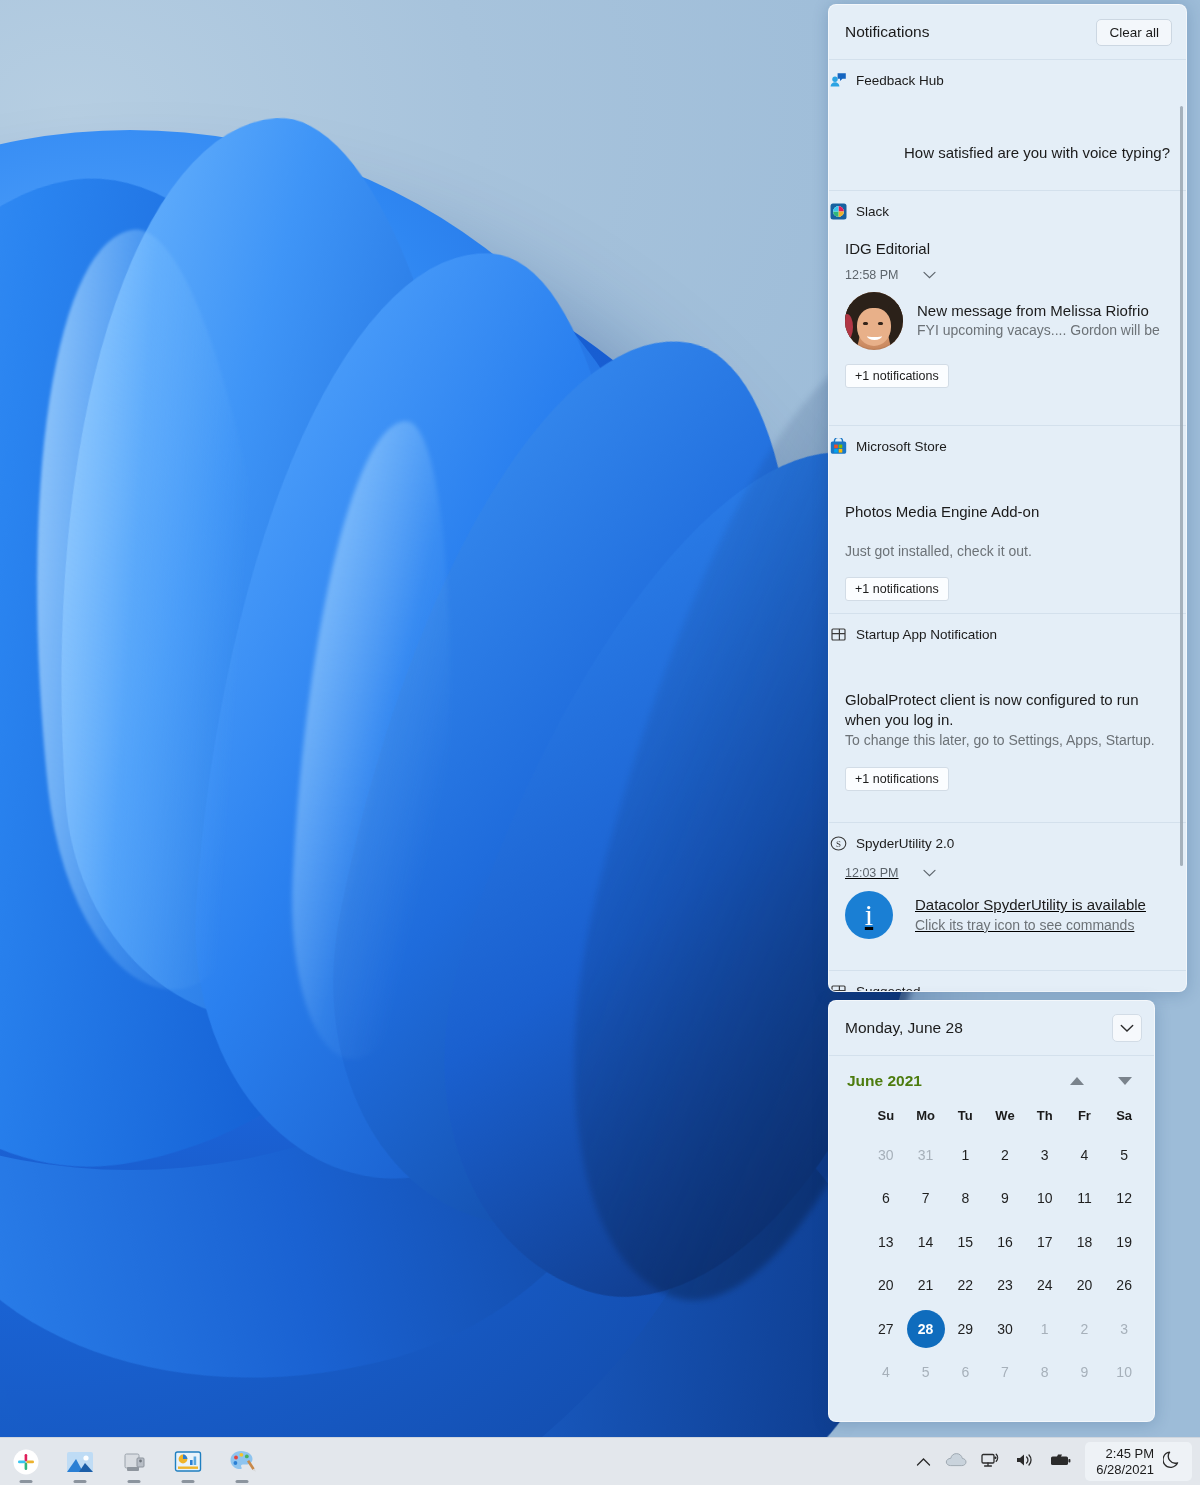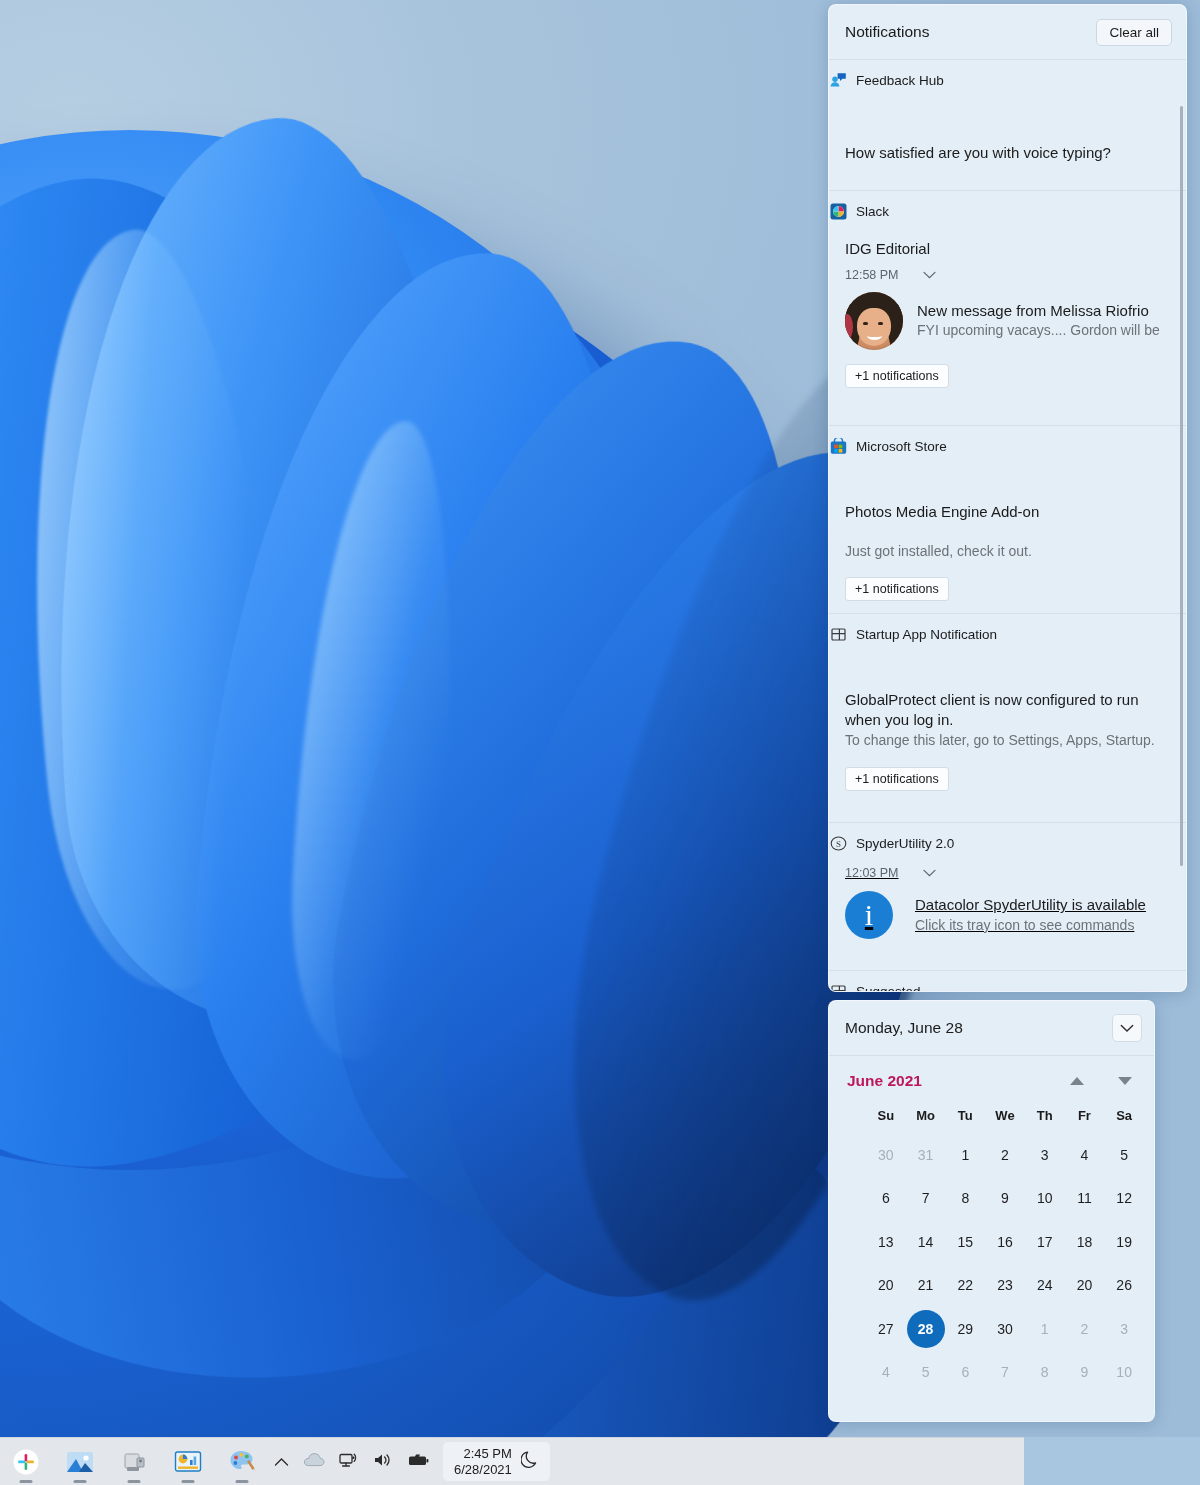--- a/index.html
+++ b/index.html
@@ -192,42 +192,42 @@
   }
   .cal-top .date-label{ font-size:15.5px; color:#1b1b1b; }
   .chev-btn{
     width:30px; height:28px; background:#f6f9fc; border:1px solid #d2dce6; border-radius:5px;
     display:flex; align-items:center; justify-content:center;
   }
   .cal-month-row{
     display:flex; align-items:center; justify-content:space-between;
     padding:16px 22px 6px 18px;
   }
-  .cal-month{ font-size:15.5px; color:#be185d; font-weight:600; }
+  .cal-month{ font-size:15.5px; color:#4d7c0f; font-weight:600; }
   .month-navs{ display:flex; gap:34px; }
   .tri{ width:0;height:0; }
   .tri-up{ border-left:7px solid transparent; border-right:7px solid transparent; border-bottom:8px solid #7a838c; }
   .tri-dn{ border-left:7px solid transparent; border-right:7px solid transparent; border-top:8px solid #7a838c; }
 
   .cal-grid{ padding:4px 10px 0 10px;margin-left:27px; }
   .cal-row{ display:grid; grid-template-columns:repeat(7,1fr); }
   .dow{ text-align:center; font-size:13px; color:#1b1b1b; font-weight:600; padding:8px 0 10px 0; }
   .day{ height:43.5px; display:flex; align-items:center; justify-content:center; font-size:14px; color:#1f1f1f; }
   .day.dim{ color:#a6b0ba; }
   .day .pill{
     width:38px; height:38px; border-radius:50%; display:flex; align-items:center; justify-content:center;
   }
   .day.sel .pill{ background:#0f6cbd; color:#fff; font-weight:600; }
 
   
   #taskbar{
-    position:absolute; left:0; bottom:0; width:1024px; height:48px;
+    position:absolute; left:0; bottom:0; width:1200px; height:48px;
     background:#e3e7ec;
     border-top:1px solid #cfd6de;
-    display:flex; align-items:center; 
+    display:flex; align-items:center; justify-content:space-between;
   }
   .tb-left{ display:flex; align-items:center; gap:14px; padding-left:6px; }
   .tb-app{ width:40px; height:40px; position:relative; display:flex; align-items:center; justify-content:center; }
   .tb-app .dot{ position:absolute; bottom:-1px; left:50%; transform:translateX(-50%); width:13px; height:3px; background:#8b949e; border-radius:2px; }
   .tb-right{ display:flex; align-items:center; gap:0px; padding-right:8px; }
   .tray{ display:flex; align-items:center; gap:14px; padding:0 12px; }
   .clockbox{
     display:flex; align-items:center; gap:9px;
     background:#eef2f6; border-radius:5px; padding:4px 9px 4px 11px;
   }
@@ -269,21 +269,21 @@
       <div class="app-row">
         <span class="app-icon">
           <svg width="17" height="17" viewBox="0 0 17 17">
             <circle cx="5" cy="7.2" r="2.7" fill="#2ba3e3"></circle>
             <path d="M0.6 14.5c0-2.6 2-4.2 4.4-4.2s4.4 1.6 4.4 4.2z" fill="#2ba3e3"></path>
             <path d="M7.6 1.2h8.2v5.6h-3.3l-2.5 2.2V6.8H7.6z" fill="#1565c0"></path>
           </svg>
         </span>
         <span class="app-name">Feedback Hub</span>
       </div>
-      <div class="g-body" style="padding-top:54px;">
+      <div class="g-body" style="padding-top:54px;text-align:right;">
         <div class="msg-title">How satisfied are you with voice typing?</div>
       </div>
     </div>
 
     <div class="notif-group" style="height:235px;">
       <div class="app-row">
         <span class="app-icon">
           <svg width="17" height="17" viewBox="0 0 17 17">
             <rect x="0.5" y="0.5" width="16" height="16" rx="2.5" fill="#1761a0"></rect>
             <circle cx="8.5" cy="8.5" r="5.4" fill="#fff"></circle>

